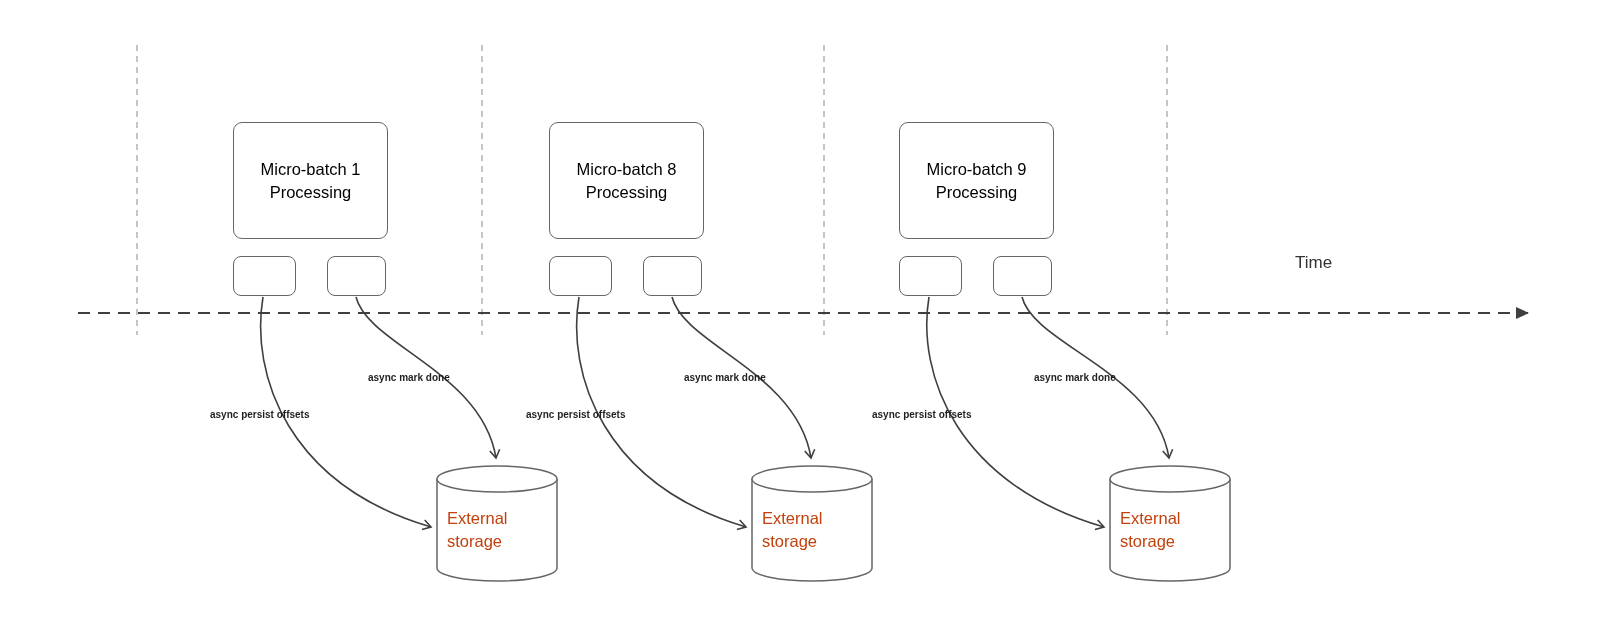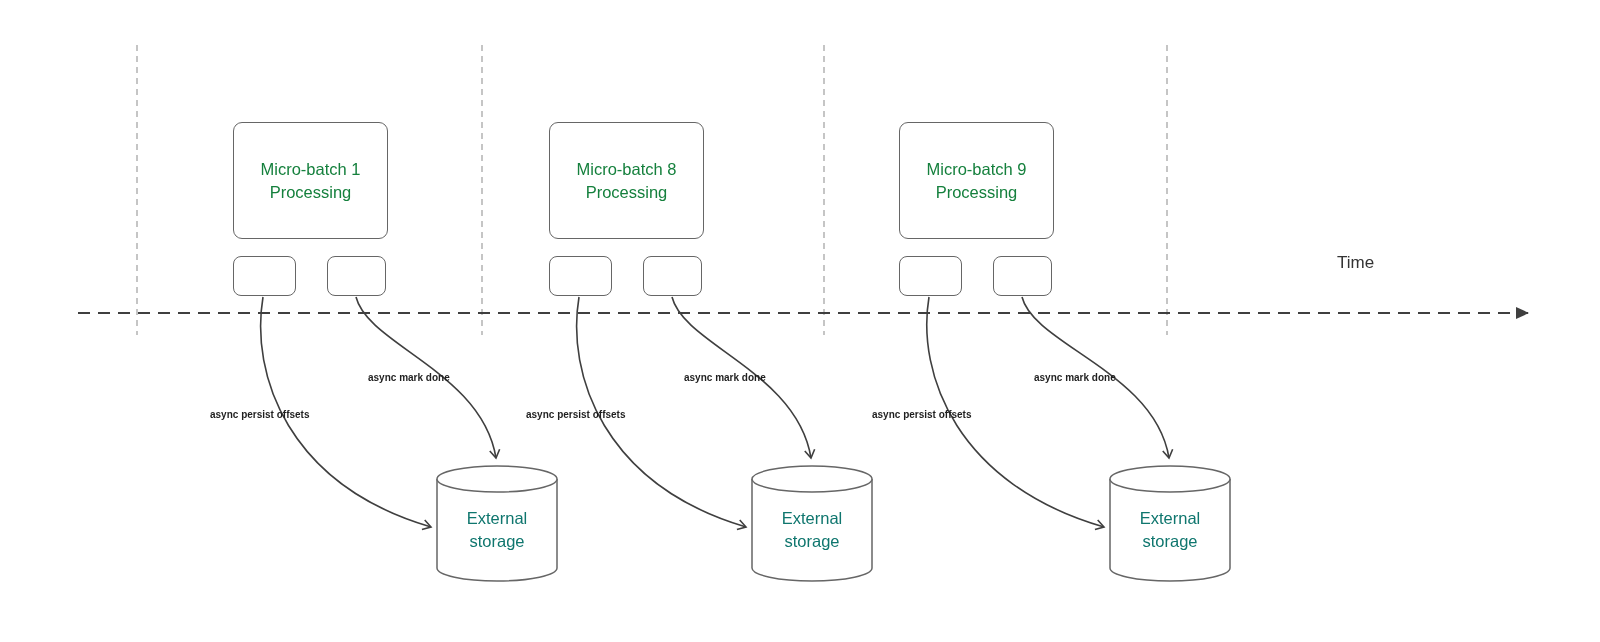--- a/index.html
+++ b/index.html
@@ -31,21 +31,21 @@
     display: flex;
     align-items: center;
     justify-content: center;
     box-sizing: border-box;
   }
   .proc-title {
     white-space: pre-line;
     text-align: center;
     font-size: 16.5px;
     line-height: 23px;
-    color: #15803d;
+    color: #000000;
   }
   .mini-box {
     position: absolute;
     top: 256px;
     height: 40px;
     border: 1.5px solid #666666;
     border-radius: 8px;
     background: #ffffff;
     box-sizing: border-box;
   }
@@ -53,28 +53,28 @@
     position: absolute;
     font-size: 10px;
     font-weight: bold;
     color: #1f1f1f;
     white-space: nowrap;
   }
   .storage-label {
     position: absolute;
     top: 507px;
     width: 100px;
-    text-align: center;
+    text-align: left;
     font-size: 16.5px;
     line-height: 23px;
-    color: #0f766e;
+    color: #c2410c;
   }
   .time-label {
     position: absolute;
-    left: 1337px;
+    left: 1295px;
     top: 253px;
     font-size: 17px;
     color: #333333;
   }
 </style>
 </head>
 <body>
 
 <div class="canvas">
 

